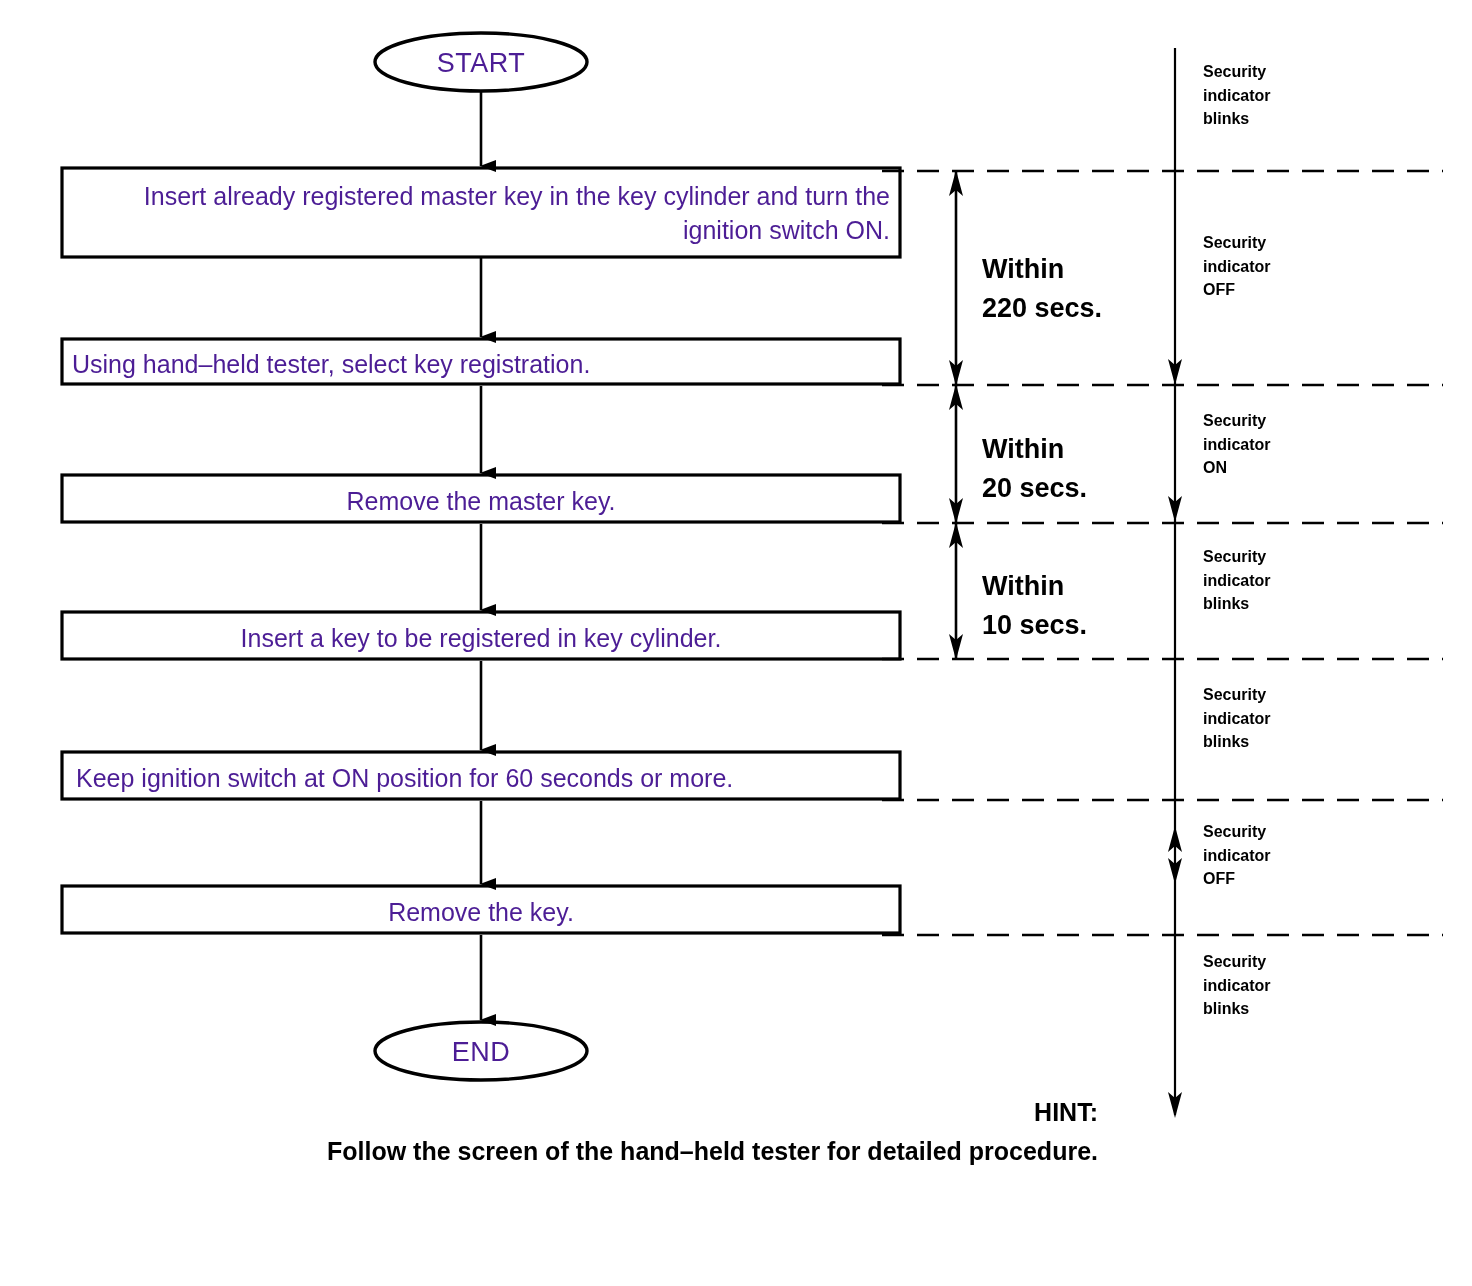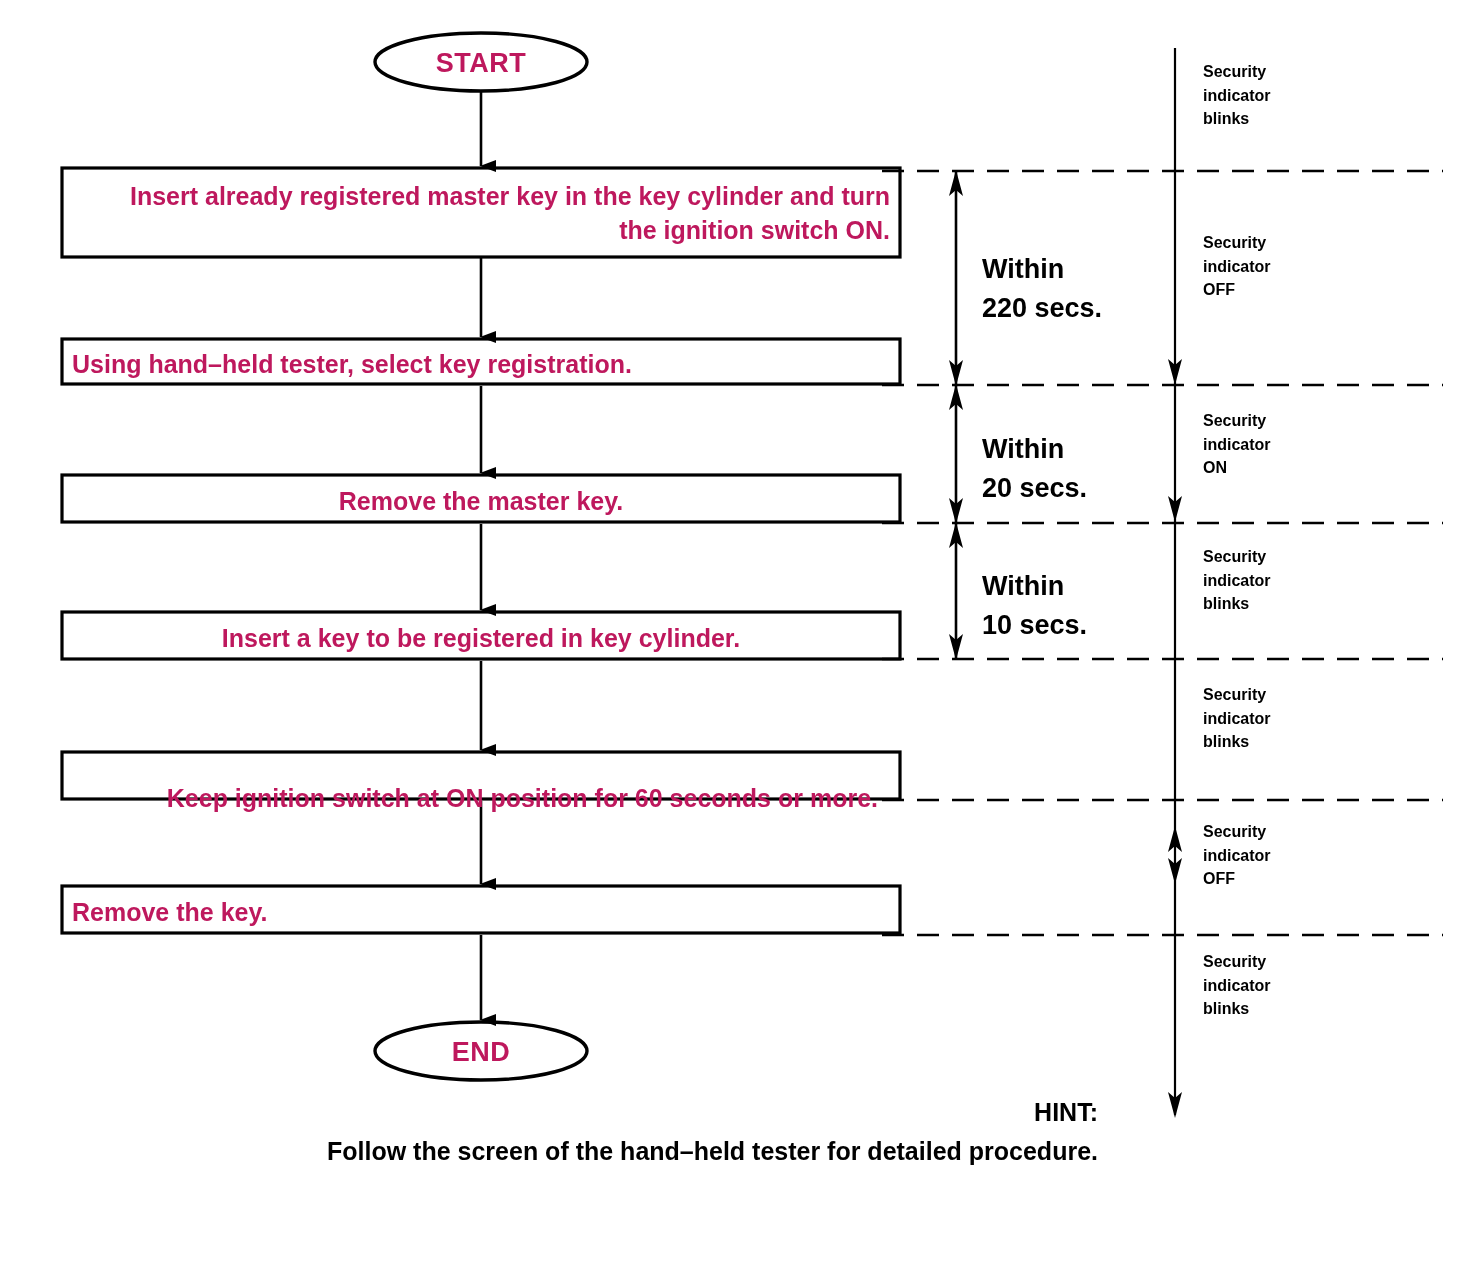--- a/index.html
+++ b/index.html
@@ -1,19 +1,19 @@
 <!DOCTYPE html>
 <html><head>
 <meta charset="utf-8">
 <style>
   html,body{margin:0;padding:0;background:#ffffff;}
   body{width:1472px;height:1286px;font-family:"Liberation Sans",sans-serif;color:#000;}
   #stage{position:relative;width:1472px;height:1286px;overflow:hidden;}
   svg.layer{position:absolute;left:0;top:0;width:1472px;height:1286px;}
-  .node-text{position:absolute;font-weight:700;color:#be185d;line-height:1.35;white-space:pre-wrap;}
+  .node-text{position:absolute;font-weight:400;color:#4c1d95;line-height:1.35;white-space:pre-wrap;}
   .term-label{font-size:27px;letter-spacing:.5px;text-align:center;}
   .proc-label{font-size:25px;}
   .timing-label{position:absolute;font-size:27px;font-weight:700;line-height:1.45;}
   .ind-label{position:absolute;font-size:16px;font-weight:700;line-height:1.47;}
   .hint-label{position:absolute;font-size:25px;font-weight:700;line-height:1.55;text-align:right;}
 </style>
 </head>
 <body>
 
 <div id="stage">
@@ -84,22 +84,22 @@
     </g>
   </svg>
 
   <div class="node-text term-label" style="left:375px;top:45px;width:212px;">START</div>
   <div class="node-text term-label" style="left:375px;top:1034px;width:212px;">END</div>
 
   <div class="node-text proc-label" style="left:100px;top:180px;width:790px;text-align:right;">Insert already registered master key in the key cylinder and turn the ignition switch ON.</div>
   <div class="node-text proc-label" style="left:72px;top:348px;width:818px;text-align:left;">Using hand–held tester, select key registration.</div>
   <div class="node-text proc-label" style="left:72px;top:485px;width:818px;text-align:center;">Remove the master key.</div>
   <div class="node-text proc-label" style="left:72px;top:622px;width:818px;text-align:center;">Insert a key to be registered in key cylinder.</div>
-  <div class="node-text proc-label" style="left:60px;top:762px;width:818px;text-align:right;margin-top:20px;">Keep ignition switch at ON position for 60 seconds or more.</div>
-  <div class="node-text proc-label" style="left:72px;top:896px;width:818px;text-align:left;">Remove the key.</div>
+  <div class="node-text proc-label" style="left:76px;top:762px;width:818px;text-align:left;">Keep ignition switch at ON position for 60 seconds or more.</div>
+  <div class="node-text proc-label" style="left:72px;top:896px;width:818px;text-align:center;">Remove the key.</div>
 
   <div class="timing-label" style="left:982px;top:250px;">
     <div>Within</div>
     <div>220 secs.</div>
   </div>
   <div class="timing-label" style="left:982px;top:430px;">
     <div>Within</div>
     <div>20 secs.</div>
   </div>
   <div class="timing-label" style="left:982px;top:567px;">

